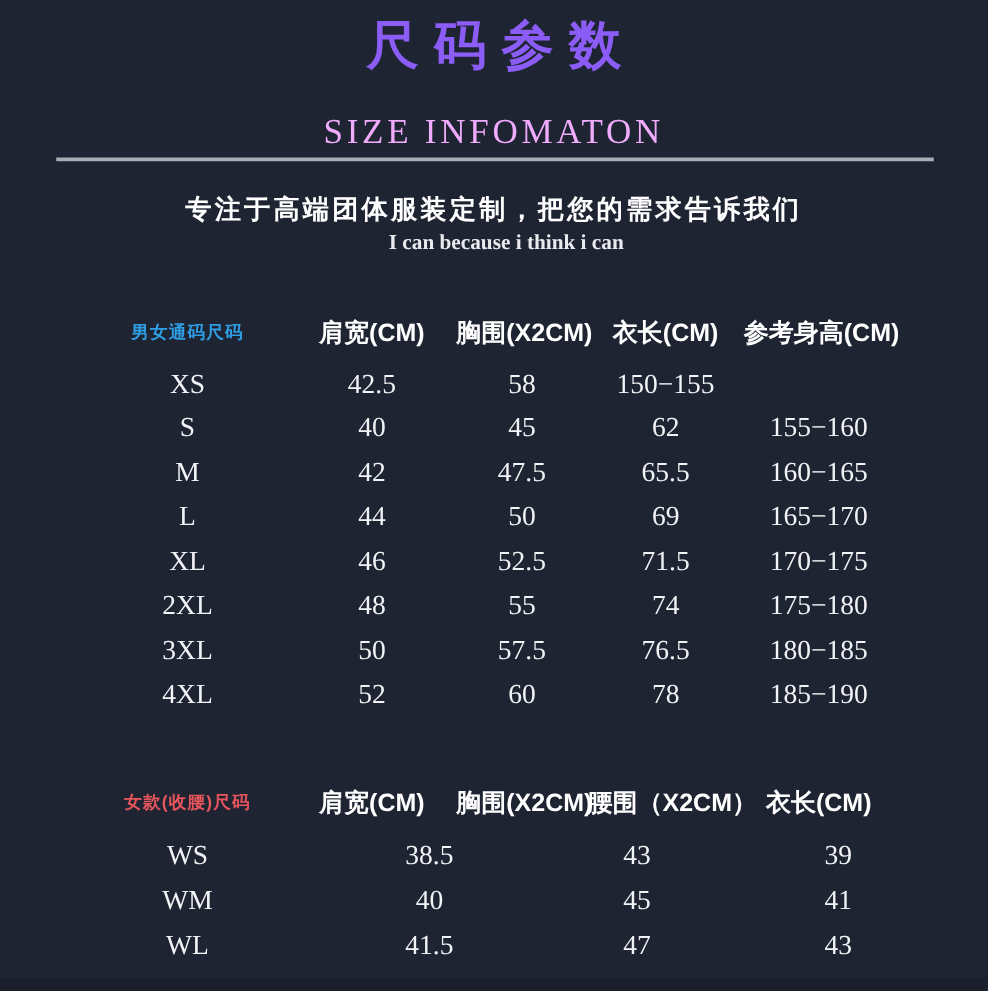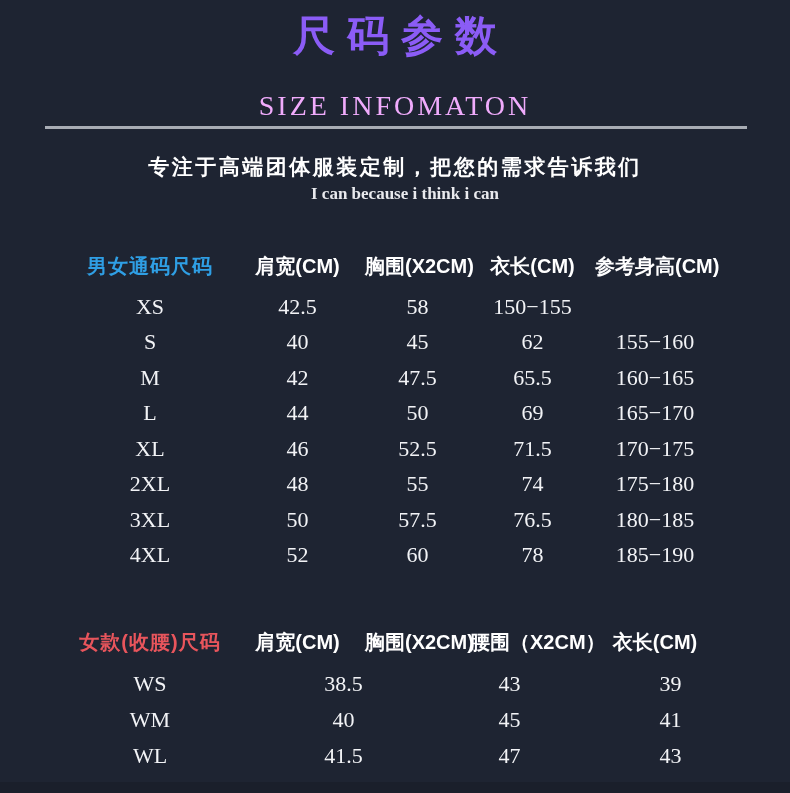--- a/index.html
+++ b/index.html
@@ -58,21 +58,21 @@
     display:grid;
     grid-template-columns:160px 135px 105px 125px 120px;
     align-items:center;
   }
   .thead { height:36px; margin-bottom:5px; }
   .t-unisex .trow { height:35.5px; }
   .t-women  .trow { height:36px;gap:46px; }
   .t-women .thead { margin-bottom:6px; }
   .cell { text-align:center; white-space:nowrap; }
   .table-title {
-    font-size:20px; font-weight:bold;
+    font-size:14px; font-weight:bold;
     letter-spacing:1px;
   }
   .title-blue { color:#2f9fe5; }
   .title-red  { color:#e8555c; }
   .col-h {
     font-size:20px; font-weight:bold;
     color:#ffffff;
   }
   .trow .cell {
     font-family:"Liberation Serif", serif;

